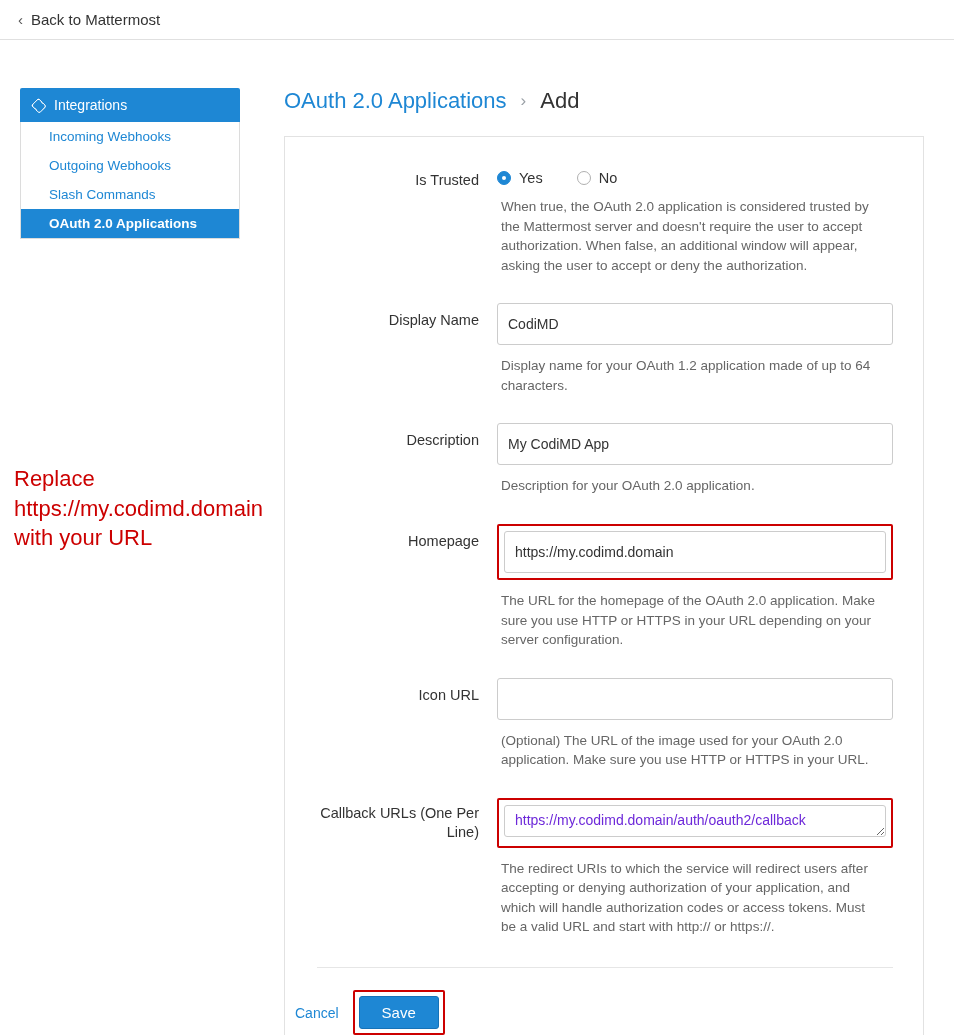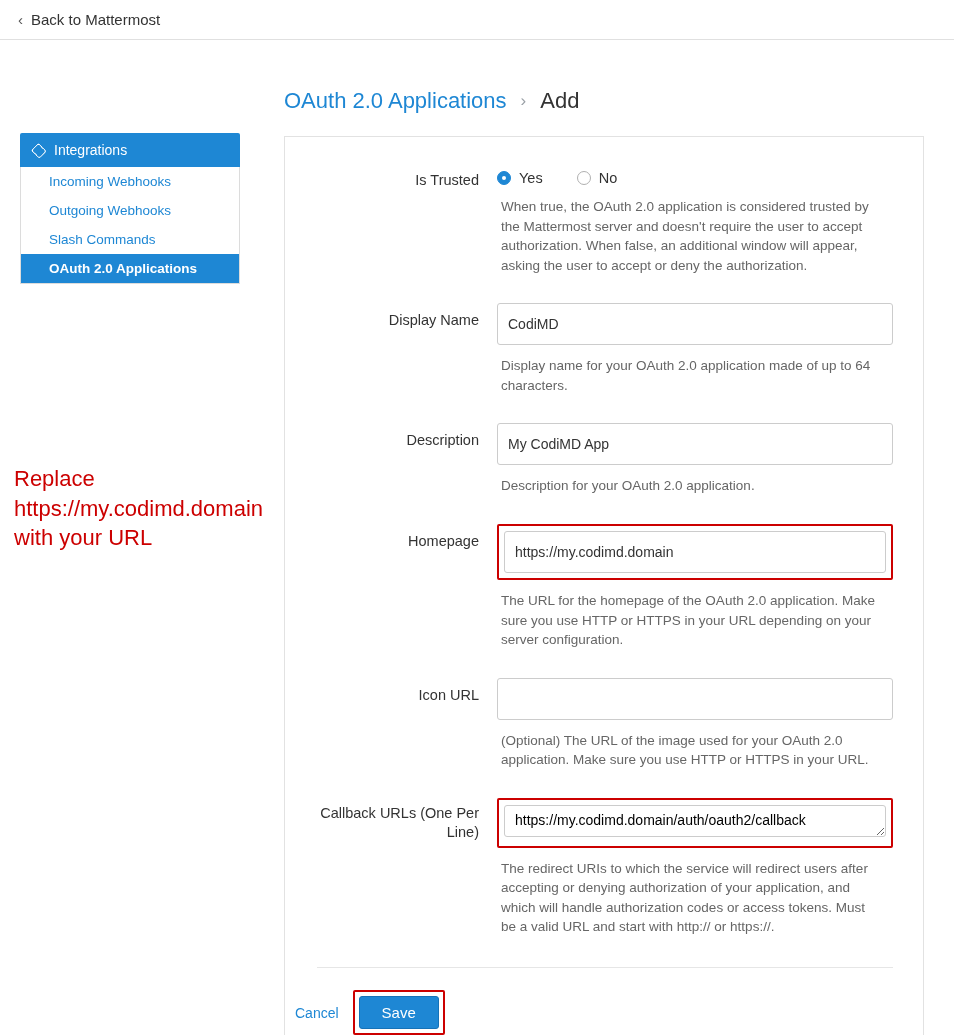--- a/index.html
+++ b/index.html
@@ -43,21 +43,20 @@
   }
   .sb-head {
     background: #1e87d4;
     color: #fff;
     font-size: 14px;
     padding: 9px 12px;
     display: flex;
     align-items: center;
     gap: 9px;
     border-radius: 2px 2px 0 0;
-    margin-top: 45px;
   }
   .link-icon {
     display: inline-block;
     width: 13px; height: 13px;
     position: relative;
     transform: rotate(-45deg);
   }
   .link-icon::before, .link-icon::after {
     content: "";
     position: absolute;
@@ -139,21 +138,21 @@
   }
   textarea {
     width: 100%;
     height: 29px;
     min-height: 32px;
     border: 1px solid #cccccc;
     border-radius: 3px;
     padding: 6px 10px;
     font-size: 14px;
     font-family: "Liberation Sans", sans-serif;
-    color: #000000;
+    color: #6d28d9;
     resize: vertical;
     overflow: hidden;
     line-height: 1.2;
   }
   .highlight {
     border: 2px solid #cc0000;
     padding: 5px;
     border-radius: 2px;
   }
   .radios {
@@ -291,21 +290,21 @@
             </label>
           </div>
           <div class="help">When true, the OAuth 2.0 application is considered trusted by the Mattermost server and doesn't require the user to accept authorization. When false, an additional window will appear, asking the user to accept or deny the authorization.</div>
         </div>
       </div>
 
       <div class="row">
         <div class="label">Display Name</div>
         <div class="field">
           <input type="text" value="CodiMD" style="">
-          <div class="help">Display name for your OAuth 2.0 application made of up to 64 characters.</div>
+          <div class="help">Display name for your OAuth 1.2 application made of up to 64 characters.</div>
         </div>
       </div>
 
       <div class="row">
         <div class="label">Description</div>
         <div class="field">
           <input type="text" value="My CodiMD App" style="">
           <div class="help">Description for your OAuth 2.0 application.</div>
         </div>
       </div>

